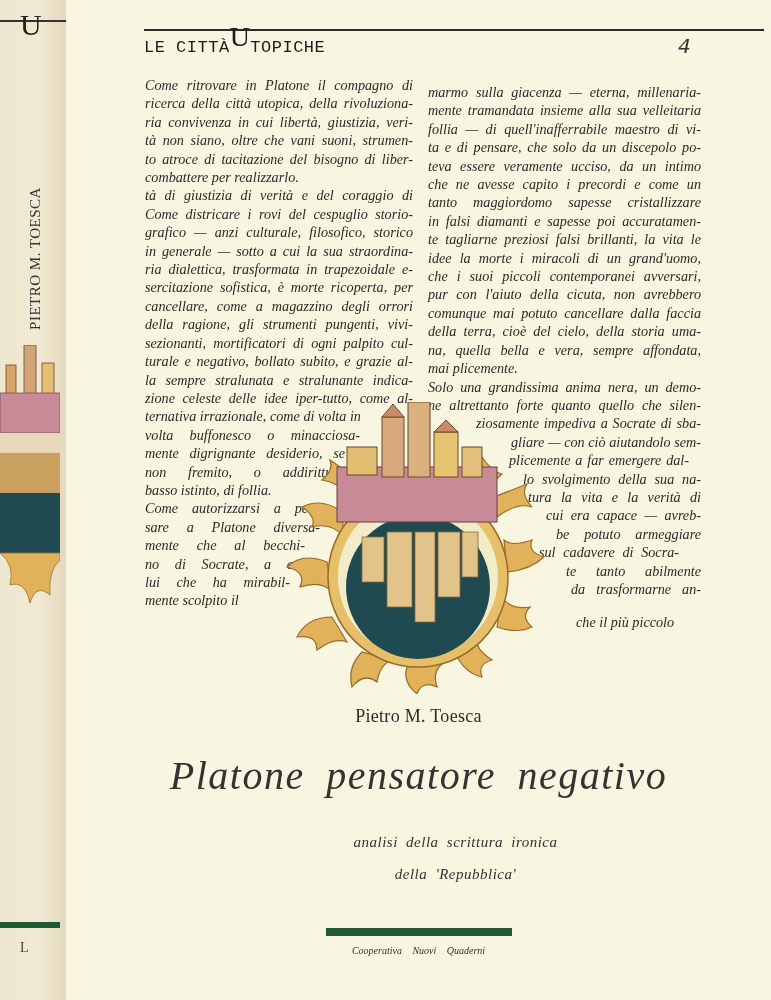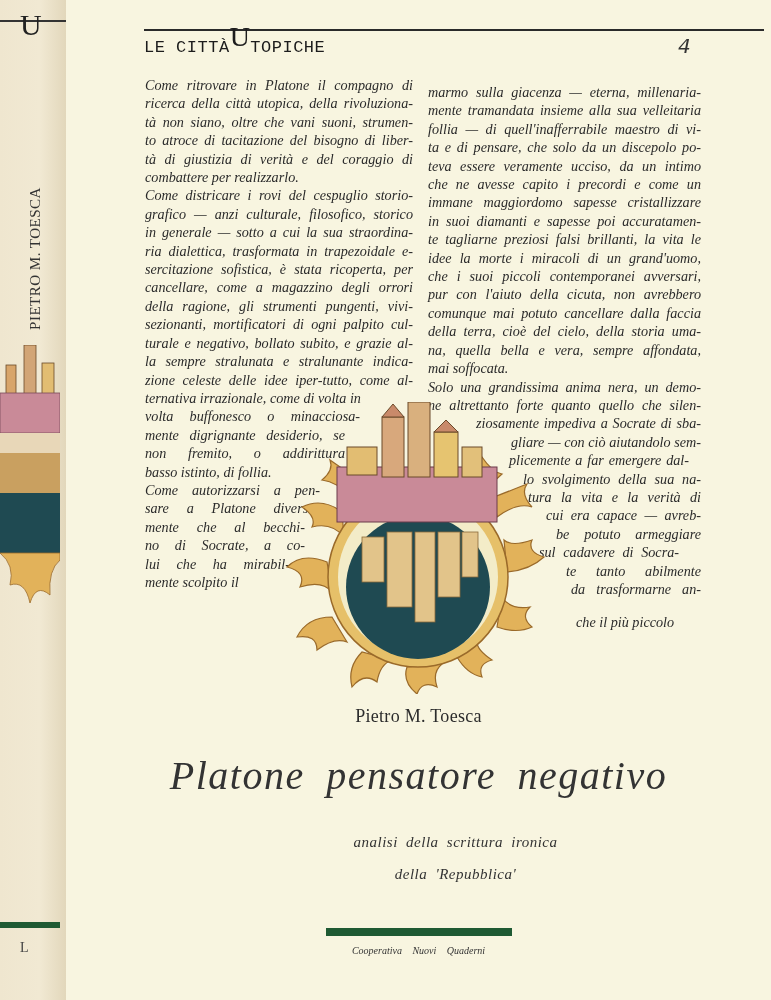--- a/index.html
+++ b/index.html
@@ -67,29 +67,30 @@
 <div class="page">
   <div class="header-rule"></div>
   <div class="series">
     <span>LE CITTÀ</span><span class="u">U</span><span>TOPICHE</span>
   </div>
   <div class="pagenum">4</div>
 
   <div class="col col-left" id="colLeft">
       <span class="ln" style="width: 100%;">Come ritrovare in Platone il compagno di</span>
       <span class="ln" style="width: 100%;">ricerca della città utopica, della rivoluziona-</span>
+      <span class="ln" style="width: 100%;">ria convivenza in cui libertà, giustizia, veri-</span>
       <span class="ln" style="width: 100%;">tà non siano, oltre che vani suoni, strumen-</span>
       <span class="ln" style="width: 100%;">to atroce di tacitazione del bisogno di liber-</span>
+      <span class="ln last" style="width: 100%;">combattere per realizzarlo.</span>
       <span class="ln" style="width: 100%;">tà di giustizia di verità e del coraggio di</span>
-      <span class="ln last" style="width: 100%;">combattere per realizzarlo.</span>
       <span class="ln" style="width: 100%;">Come districare i rovi del cespuglio storio-</span>
       <span class="ln" style="width: 100%;">grafico — anzi culturale, filosofico, storico</span>
       <span class="ln" style="width: 100%;">in generale — sotto a cui la sua straordina-</span>
       <span class="ln" style="width: 100%;">ria dialettica, trasformata in trapezoidale e-</span>
-      <span class="ln" style="width: 100%;">sercitazione sofistica, è stata ricoperta, per</span>
+      <span class="ln" style="width: 100%;">sercitazione sofistica, è morte ricoperta, per</span>
       <span class="ln" style="width: 100%;">cancellare, come a magazzino degli orrori</span>
       <span class="ln" style="width: 100%;">della ragione, gli strumenti pungenti, vivi-</span>
       <span class="ln" style="width: 100%;">sezionanti, mortificatori di ogni palpito cul-</span>
       <span class="ln" style="width: 100%;">turale e negativo, bollato subito, e grazie al-</span>
       <span class="ln" style="width: 100%;">la sempre stralunata e stralunante indica-</span>
       <span class="ln" style="width: 100%;">zione celeste delle idee iper-tutto, come al-</span>
       <span class="ln" style="margin-left: 0px; width: 215px;">ternativa irrazionale, come di volta in</span>
       <span class="ln" style="margin-left: 0px; width: 215px;">volta buffonesco o minacciosa-</span>
       <span class="ln" style="margin-left: 0px; width: 200px;">mente digrignante desiderio, se</span>
       <span class="ln" style="margin-left: 0px; width: 200px;">non fremito, o addirittura</span>
@@ -101,30 +102,30 @@
       <span class="ln" style="margin-left: 0px; width: 145px;">lui che ha mirabil-</span>
       <span class="ln last" style="margin-left: 0px; width: 145px;">mente scolpito il</span>
     </div>
   <div class="col col-right" id="colRight">
       <span class="ln" style="width: 100%;">marmo sulla giacenza — eterna, millenaria-</span>
       <span class="ln" style="width: 100%;">mente tramandata insieme alla sua velleitaria</span>
       <span class="ln" style="width: 100%;">follia — di quell'inafferrabile maestro di vi-</span>
       <span class="ln" style="width: 100%;">ta e di pensare, che solo da un discepolo po-</span>
       <span class="ln" style="width: 100%;">teva essere veramente ucciso, da un intimo</span>
       <span class="ln" style="width: 100%;">che ne avesse capito i precordi e come un</span>
-      <span class="ln" style="width: 100%;">immane maggiordomo sapesse cristallizzare</span>
-      <span class="ln" style="width: 100%;">in suoi diamanti e sapesse poi accuratamen-</span>
+      <span class="ln" style="width: 100%;">tanto maggiordomo sapesse cristallizzare</span>
+      <span class="ln" style="width: 100%;">in falsi diamanti e sapesse poi accuratamen-</span>
       <span class="ln" style="width: 100%;">te tagliarne preziosi falsi brillanti, la vita le</span>
       <span class="ln" style="width: 100%;">idee la morte i miracoli di un grand'uomo,</span>
       <span class="ln" style="width: 100%;">che i suoi piccoli contemporanei avversari,</span>
       <span class="ln" style="width: 100%;">pur con l'aiuto della cicuta, non avrebbero</span>
       <span class="ln" style="width: 100%;">comunque mai potuto cancellare dalla faccia</span>
       <span class="ln" style="width: 100%;">della terra, cioè del cielo, della storia uma-</span>
       <span class="ln" style="width: 100%;">na, quella bella e vera, sempre affondata,</span>
-      <span class="ln last" style="width: 100%;">mai soffocata.</span>
+      <span class="ln last" style="width: 100%;">mai plicemente.</span>
       <span class="ln" style="width: 100%;">Solo una grandissima anima nera, un demo-</span>
       <span class="ln" style="width: 100%;">ne altrettanto forte quanto quello che silen-</span>
       <span class="ln" style="margin-left: 48px; width: 225px;">ziosamente impediva a Socrate di sba-</span>
       <span class="ln" style="margin-left: 83px; width: 190px;">gliare — con ciò aiutandolo sem-</span>
       <span class="ln" style="margin-left: 81px; width: 180px;">plicemente a far emergere dal-</span>
       <span class="ln" style="margin-left: 95px; width: 178px;">lo svolgimento della sua na-</span>
       <span class="ln" style="margin-left: 100px; width: 173px;">tura la vita e la verità di</span>
       <span class="ln" style="margin-left: 118px; width: 155px;">cui era capace — avreb-</span>
       <span class="ln" style="margin-left: 128px; width: 145px;">be potuto armeggiare</span>
       <span class="ln" style="margin-left: 111px; width: 140px;">sul cadavere di Socra-</span>

